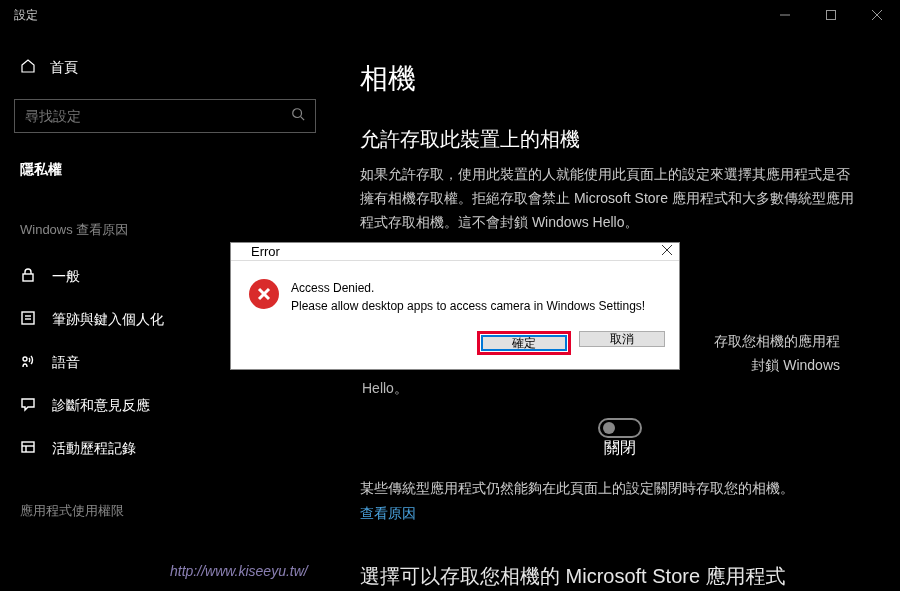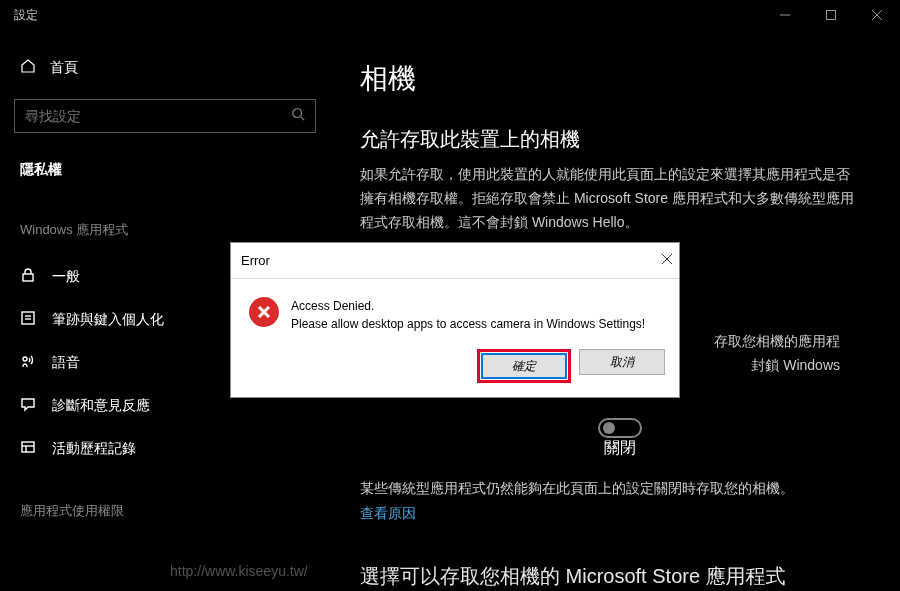--- a/index.html
+++ b/index.html
@@ -28,32 +28,32 @@
 .h2 { font-size: 20px; margin: 14px 0 10px; }
 .desc { font-size: 14px; color: #ccc; line-height: 1.7; margin-bottom: 18px; max-width: 500px; }
 .status { font-size: 14px; color: #fff; margin: 8px 0 60px; }
 .toggle-row { display: flex; align-items: center; gap: 0; margin: 20px 0 18px; flex-direction: column; }
 .toggle { width: 44px; height: 20px; border: 2px solid #888; border-radius: 12px; position: relative; }
 .toggle::after { content: ""; position: absolute; left: 3px; top: 2px; width: 12px; height: 12px; background: #888; border-radius: 50%; }
 .link { color: #4aa3df; font-size: 14px; }
 .partial { font-size: 14px; color: #ccc; line-height: 1.7; text-align: right; max-width: 520px; margin-left: auto; padding-right: 40px; }
 .cutoff { font-size: 20px; color: #fff; margin-top: 40px; opacity: .9; }
 
-.watermark { position: absolute; left: 170px; bottom: 12px; color: #737373; font-size: 14px; opacity: .7; }
+.watermark { position: absolute; left: 170px; bottom: 12px; color: #c4b5fd; font-size: 14px; opacity: .7; font-style: italic; }
 
 
 .dialog { position: absolute; left: 230px; top: 242px; width: 450px; background: #fff; color: #000; box-shadow: 0 6px 24px rgba(0,0,0,.6); border: 1px solid #888; }
-.dlg-titlebar { display: flex; align-items: center; height: 36px; padding: 0 6px 0 10px; border-bottom: 1px solid #ddd; font-size: 13px; }
+.dlg-titlebar { display: flex; align-items: center; height: 18px; padding: 0 6px 0 20px; border-bottom: 1px solid #ddd; font-size: 13px; }
 .dlg-titlebar .sp { flex: 1; }
 .dlg-close svg { width: 12px; height: 12px; color: #333; }
 .dlg-body { display: flex; padding: 18px 16px 8px 18px; gap: 12px; font-size: 12px; line-height: 1.5; }
 .dlg-x { width: 30px; height: 30px; background: #d92b2b; border-radius: 50%; display: flex; align-items: center; justify-content: center; flex-shrink: 0; }
 .dlg-x svg { width: 14px; height: 14px; stroke: #fff; stroke-width: 3; }
 .dlg-btns { display: flex; justify-content: flex-end; gap: 8px; padding: 8px 14px 14px; }
-.dlg-btn { min-width: 86px; height: 26px; background: #e1e1e1; border: 1px solid #adadad; font-size: 12px; display: flex; align-items: center; justify-content: center; font-style: italic; }
+.dlg-btn { min-width: 86px; height: 16px; background: #e1e1e1; border: 1px solid #adadad; font-size: 12px; display: flex; align-items: center; justify-content: center; }
 .dlg-btn.primary { border: 2px solid #0078d7; }
 .highlight { border: 3px solid #e4002b; padding: 1px; }
 </style>
 </head>
 <body>
 
 <div class="titlebar">
   <span>設定</span>
   <div class="titlebar-spacer"></div>
   <div class="winctl">
@@ -84,21 +84,21 @@
       <span>首頁</span>
     </div>
     <div class="search">
       <input placeholder="尋找設定" style="">
       <span><svg viewBox="0 0 16 16" fill="none" stroke="currentColor" stroke-width="1.4">
             <circle cx="7" cy="7" r="5"></circle>
             <line x1="11" y1="11" x2="15" y2="15"></line>
           </svg></span>
     </div>
     <div class="section-title">隱私權</div>
-    <div class="subhead">Windows 應用程式</div>
+    <div class="subhead">Windows 查看原因</div>
 
     <div class="nav-item">
       <span><svg viewBox="0 0 16 16" fill="none" stroke="currentColor" stroke-width="1.4">
             <rect x="3" y="7" width="10" height="7"></rect>
             <path d="M5 7V5a3 3 0 016 0v2"></path>
           </svg></span>
       <span>一般</span>
     </div>
     <div class="nav-item">
       <span><svg viewBox="0 0 16 16" fill="none" stroke="currentColor" stroke-width="1.4">

